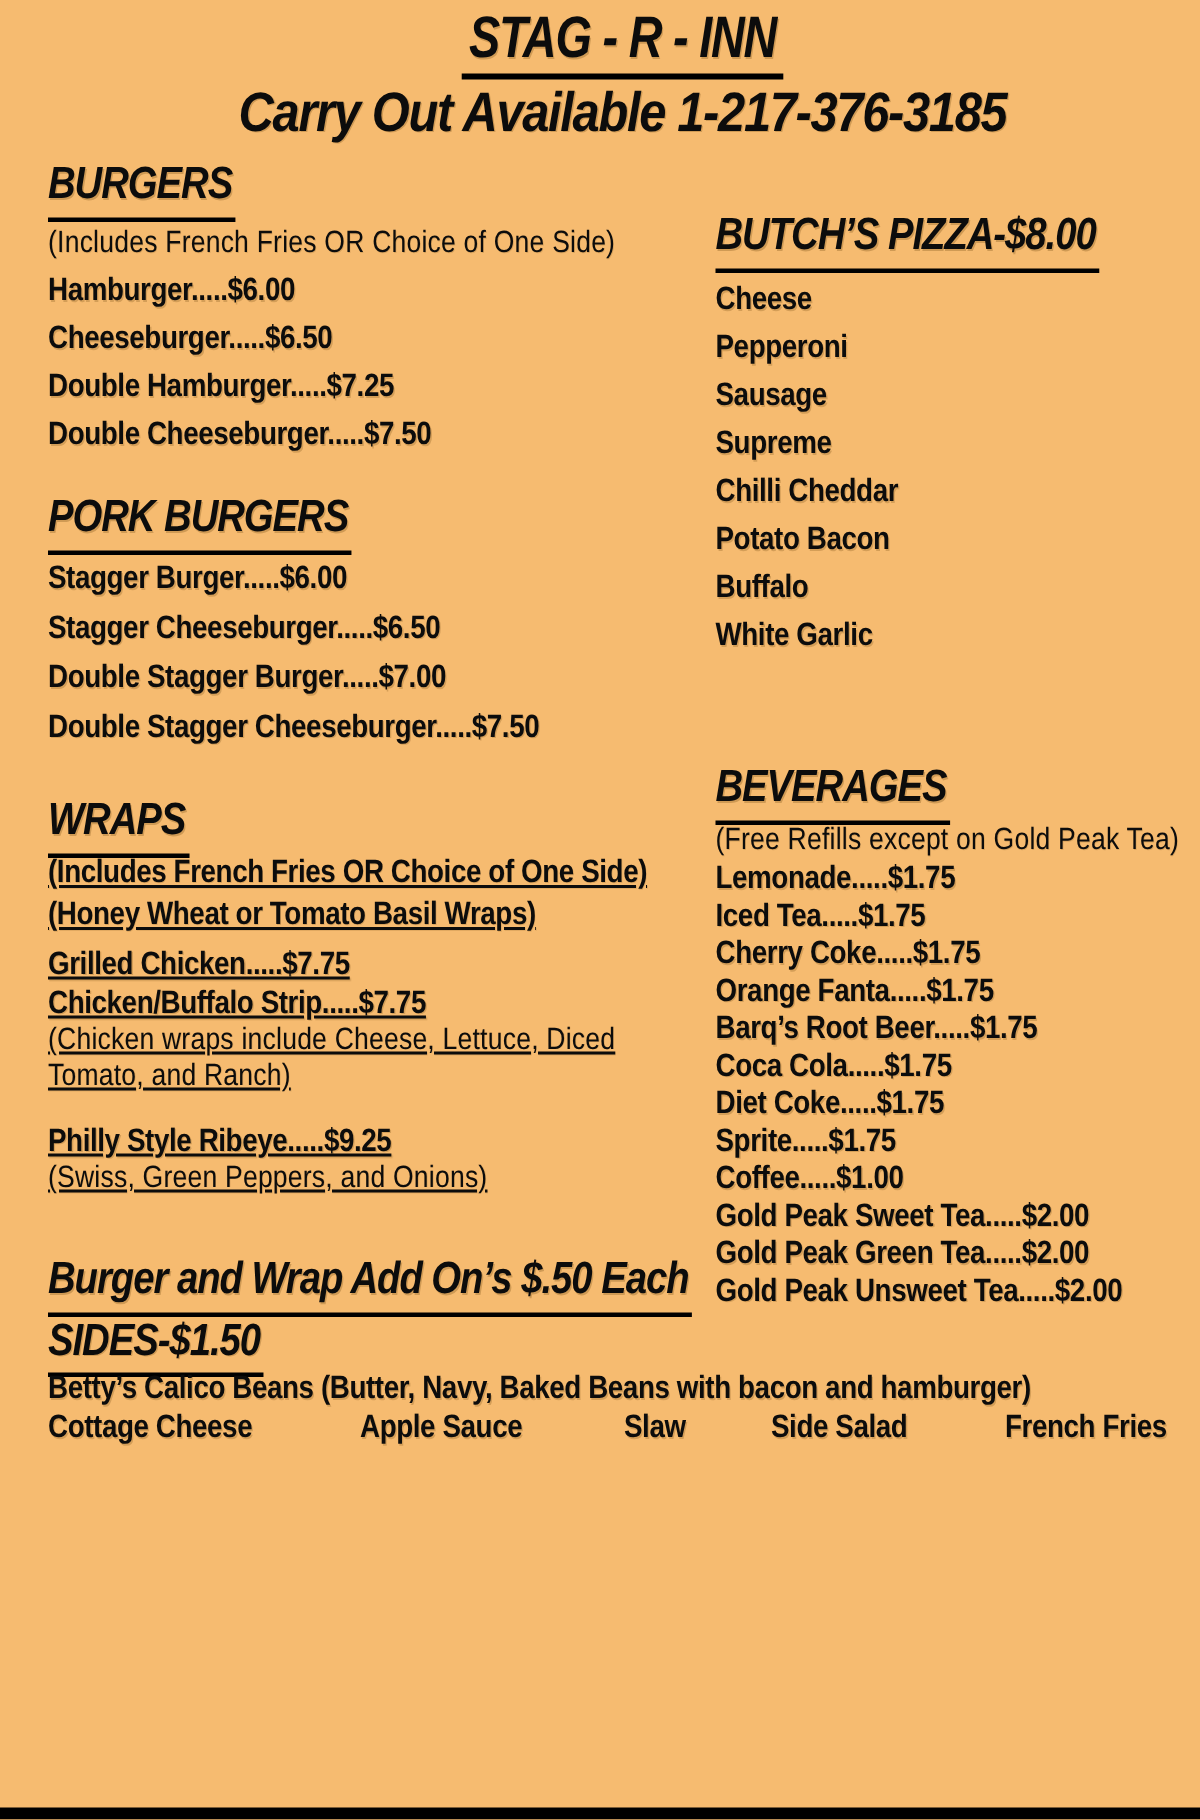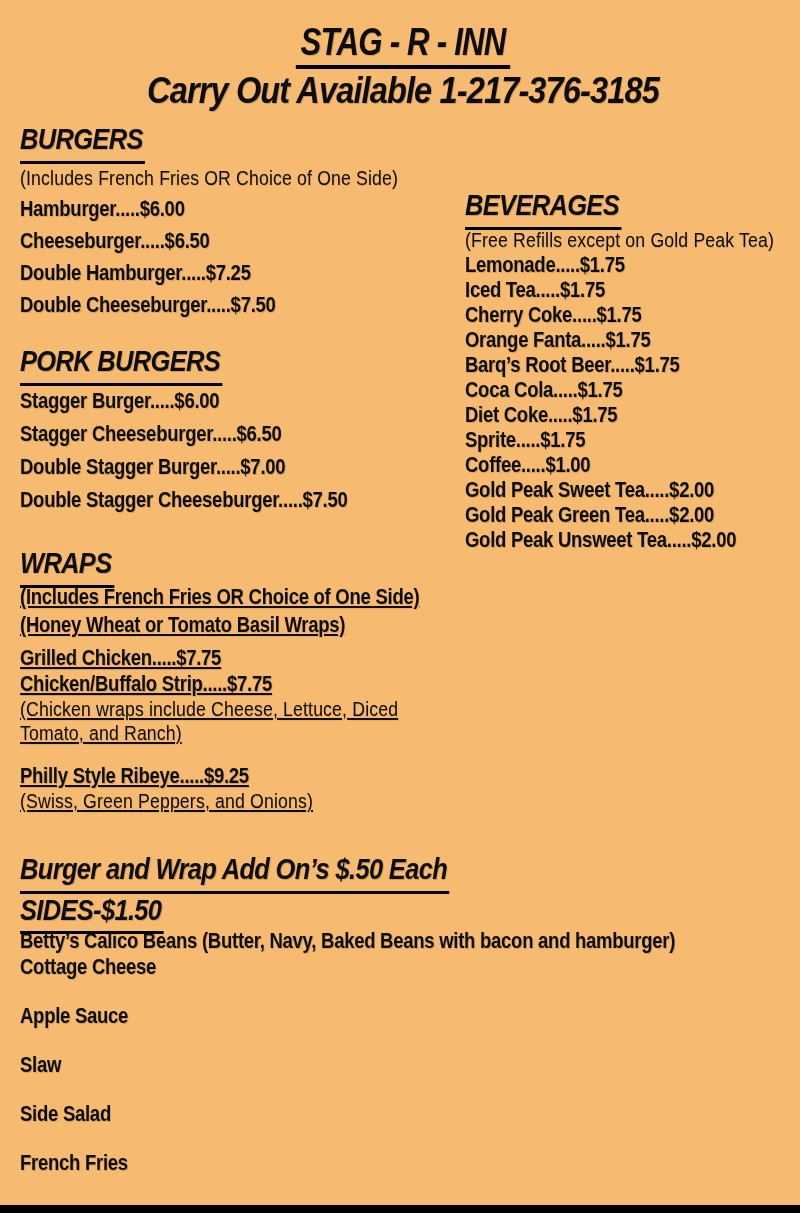--- a/index.html
+++ b/index.html
@@ -4,21 +4,21 @@
 <style>
   html,body{margin:0;padding:0;}
   body{
     width:800px;height:1213px;
     background:#f6bb70;
     font-family:"Liberation Sans", sans-serif;
     color:#0c0c0c;
     overflow:hidden;
     position:relative;
   }
-  .page{padding:20px 0 0 20px;}
+  .page{padding:4px 0 0 20px;margin-left:12px;}
 
   
   .hdr{width:766px;text-align:center;}
   .title{
     display:inline-block;
     font-size:39px;font-weight:bold;font-style:italic;
     line-height:44px;
     border-bottom:4px solid #000;
     padding:0 6px 1px 6px;
     transform:scaleX(0.80);transform-origin:center bottom;
@@ -27,21 +27,21 @@
   }
   .subtitle{
     font-size:37px;font-weight:bold;font-style:italic;
     line-height:44px;
     transform:scaleX(0.88);transform-origin:center center;
     letter-spacing:-1px;
     text-shadow:1px 1px 0 rgba(90,55,0,0.25);
   }
 
   
-  .columns{display:flex;margin-top:6px;}
+  .columns{display:flex;margin-top:6px;align-items:flex-end;}
   .col-left{width:445px;flex:none;}
   .col-right{width:315px;flex:none;}
 
   
   h2.heading{margin:0;line-height:40px;height:40px;}
   .hx{
     display:inline-block;
     font-size:30px;font-weight:bold;font-style:italic;
     border-bottom:3px solid #000;
     padding:0 3px 2px 0;
@@ -89,21 +89,21 @@
   .sec-bev .note{line-height:26px;margin-top:2px;}
   .sec-bev .item{line-height:25px;}
   .sec-dress{margin-top:50px;}
   .sec-dress .items{margin-top:12px;}
   .sec-dress .item{line-height:30px;}
 
   
   .sec-sides{margin-top:2px;}
   .sec-sides h2.heading{line-height:38px;height:38px;}
   .sec-sides .item{line-height:25px;}
-  .sides-row{display:flex;gap:24px;margin-top:1px;flex-direction:column;}
+  .sides-row{display:flex;gap:50px;margin-top:1px;}
   .sides-row .item{line-height:25px;}
 
   .bottom-bar{
     position:absolute;left:0;bottom:0;width:800px;height:8px;
     background:#000;
   }
 </style>
 </head>
 <body>
 
@@ -148,20 +148,33 @@
       </section>
 
       <section class="sec-addons">
         <h2 class="heading"><span class="hx">Burger and Wrap Add On’s $.50 Each</span></h2>
       </section>
 
     </div>
 
     <div class="col-right">
 
+      <section class="sec-pizza">
+        <h2 class="heading"><span class="hx">BUTCH’S PIZZA-$8.00</span></h2>
+        <div class="items">
+          <div class="item">Cheese</div>
+          <div class="item">Pepperoni</div>
+          <div class="item">Sausage</div>
+          <div class="item">Supreme</div>
+          <div class="item">Chilli Cheddar</div>
+          <div class="item">Potato Bacon</div>
+          <div class="item">Buffalo</div>
+          <div class="item">White Garlic</div>
+        </div>
+      </section>
 
       <section class="sec-bev">
         <h2 class="heading"><span class="hx">BEVERAGES</span></h2>
         <div class="note">(Free Refills except on Gold Peak Tea)</div>
         <div class="item">Lemonade.....$1.75</div>
         <div class="item">Iced Tea.....$1.75</div>
         <div class="item">Cherry Coke.....$1.75</div>
         <div class="item">Orange Fanta.....$1.75</div>
         <div class="item">Barq’s Root Beer.....$1.75</div>
         <div class="item">Coca Cola.....$1.75</div>

